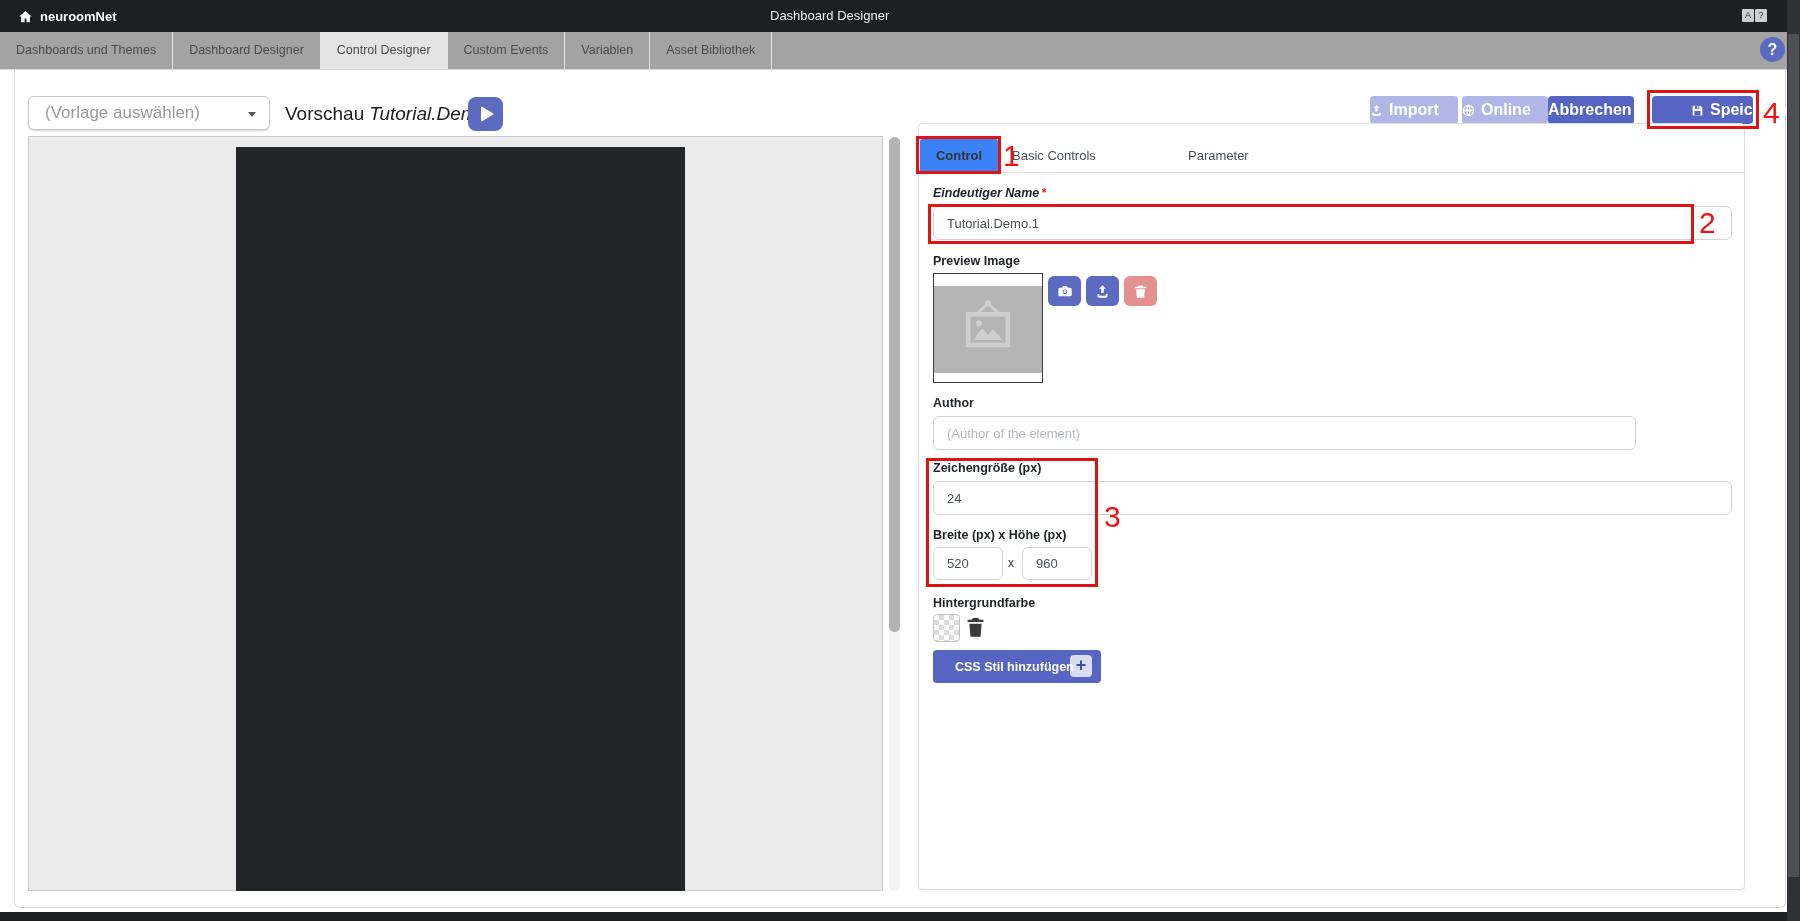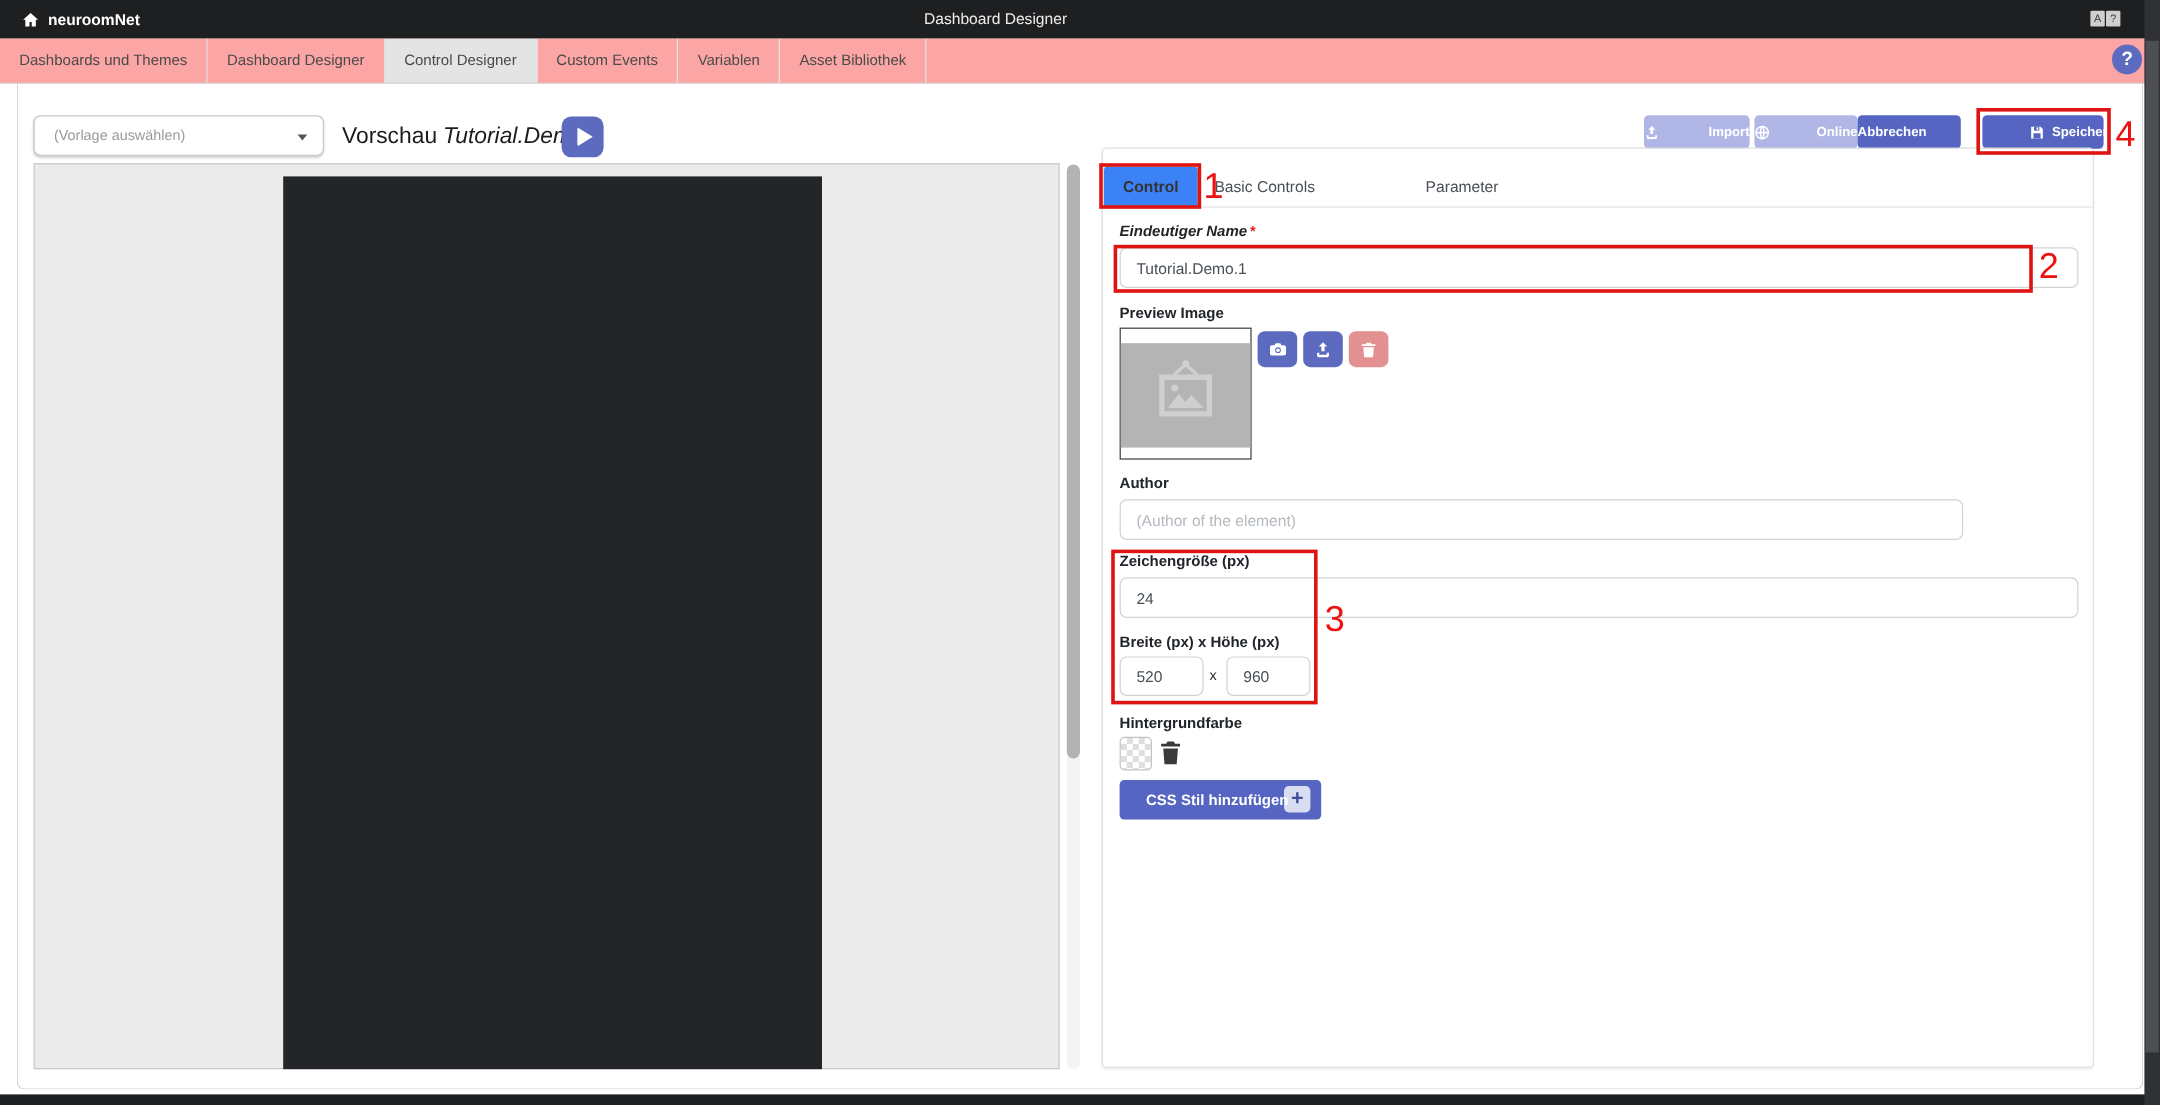--- a/index.html
+++ b/index.html
@@ -10,57 +10,57 @@
   .topbar { position:absolute; left:0; top:0; width:1800px; height:32px; background:#1e1f21; z-index:4; }
   .brand { position:absolute; left:18px; top:0; height:32px; display:flex; align-items:center; gap:7px;
            color:#fff; font-size:13px; font-weight:700; }
   .topbar-title { position:absolute; left:770px; top:0; height:32px; line-height:32px;
                   color:#ededed; font-size:13px; }
   .lang-ind { position:absolute; left:1742px; top:9px; display:flex; gap:1px; }
   .lang-ind span { display:block; width:12px; height:13px; background:#cfcfcf; color:#333;
                    font-size:9px; line-height:13px; text-align:center; border-radius:1px; }
 
   
-  .navtabs { position:absolute; left:0; top:32px; width:1800px; height:38px; background:#fca5a5;
+  .navtabs { position:absolute; left:0; top:32px; width:1800px; height:38px; background:#a3a3a3;
              border-bottom:1px solid #d9d9d9; display:flex; z-index:3; }
   .navtab { height:37px; line-height:37px; padding:0 16px; font-size:12.5px; color:#4a4a4a;
             border-right:1px solid #e3e3e3; white-space:nowrap; cursor:pointer; }
   .navtab.active { background:#e4e4e4; }
   .help-circle { position:absolute; left:1760px; top:37px; width:25px; height:25px; border-radius:50%;
                  background:#5c6bc0; color:#fff; font-size:16px; font-weight:700; text-align:center;
                  line-height:25px; z-index:6; }
 
   
   .container { position:absolute; left:14px; top:70px; width:1772px; height:838px; background:#fff;
                border:1px solid #d7d7d7; border-top:none; border-radius:0 0 6px 6px; }
 
   
   .tpl-select { position:absolute; left:28px; top:96px; width:242px; height:34px; background:#fff;
                 border:1px solid #c9c9c9; border-radius:6px; box-shadow:0 1px 2px rgba(0,0,0,.18);
-                font-size:12px; color:#9a9a9a; line-height:32px; padding-left:16px; cursor:pointer; }
+                font-size:17px; color:#9a9a9a; line-height:32px; padding-left:16px; cursor:pointer; }
   .caret { position:absolute; right:13px; top:15px; width:0; height:0;
            border-left:4px solid transparent; border-right:4px solid transparent; border-top:5px solid #555; }
   .preview-title { position:absolute; left:285px; top:97px; height:34px; line-height:34px;
                    font-size:19px; color:#1c1c1c; }
   .preview-title .name { font-style:italic; margin-left:5px; }
   .play-btn { position:absolute; left:468px; top:97px; width:35px; height:34px; background:#5c6bc0;
               border:none; border-radius:8px; cursor:pointer; }
   .play-tri { position:absolute; left:13px; top:9px; width:0; height:0;
               border-top:8px solid transparent; border-bottom:8px solid transparent;
               border-left:13px solid #fff; border-radius:2px; }
   .preview-panel { position:absolute; left:28px; top:136px; width:855px; height:755px;
                    background:#ebebeb; border:1px solid #c9c9c9; }
   .preview-canvas { position:absolute; left:207px; top:10px; width:449px; height:744px; background:#242529; }
   .left-scroll-track { position:absolute; left:889px; top:137px; width:11px; height:754px; background:#f4f4f4; border-radius:6px; }
   .left-scroll-thumb { position:absolute; left:0; top:0; width:11px; height:495px; background:#b3b3b3; border-radius:6px; }
 
   
   .act-btn { position:absolute; top:96px; height:28px; border:none; border-radius:4px; color:#fff;
-             font-family:"Liberation Sans",sans-serif; font-size:11px; font-weight:700; cursor:pointer;
-             display:flex; align-items:center; justify-content:space-between; gap:6px; }
+             font-family:"Liberation Sans",sans-serif; font-size:16px; font-weight:700; cursor:pointer;
+             display:flex; align-items:center; justify-content:flex-start; gap:6px; }
   .act-btn.disabled { background:#b0b7e6; cursor:default; }
   .act-btn.solid { background:#5565c1; }
 
   
   .card { position:absolute; left:918px; top:123px; width:827px; height:767px; background:#fff;
           border:1px solid #dcdee1; border-radius:4px; box-shadow:0 1px 2px rgba(0,0,0,.05); }
   .card-tabline { position:absolute; left:919px; top:172px; width:825px; height:1px; background:#dee2e6; }
   .ctab-active { position:absolute; left:919px; top:138px; width:80px; height:35px; background:#3b82f6;
                  border:1px solid #d8d8d8; border-bottom:none; border-radius:4px 4px 0 0; z-index:2;
                  font-size:13px; font-weight:700; color:#333; text-align:center; line-height:34px; cursor:pointer; }

